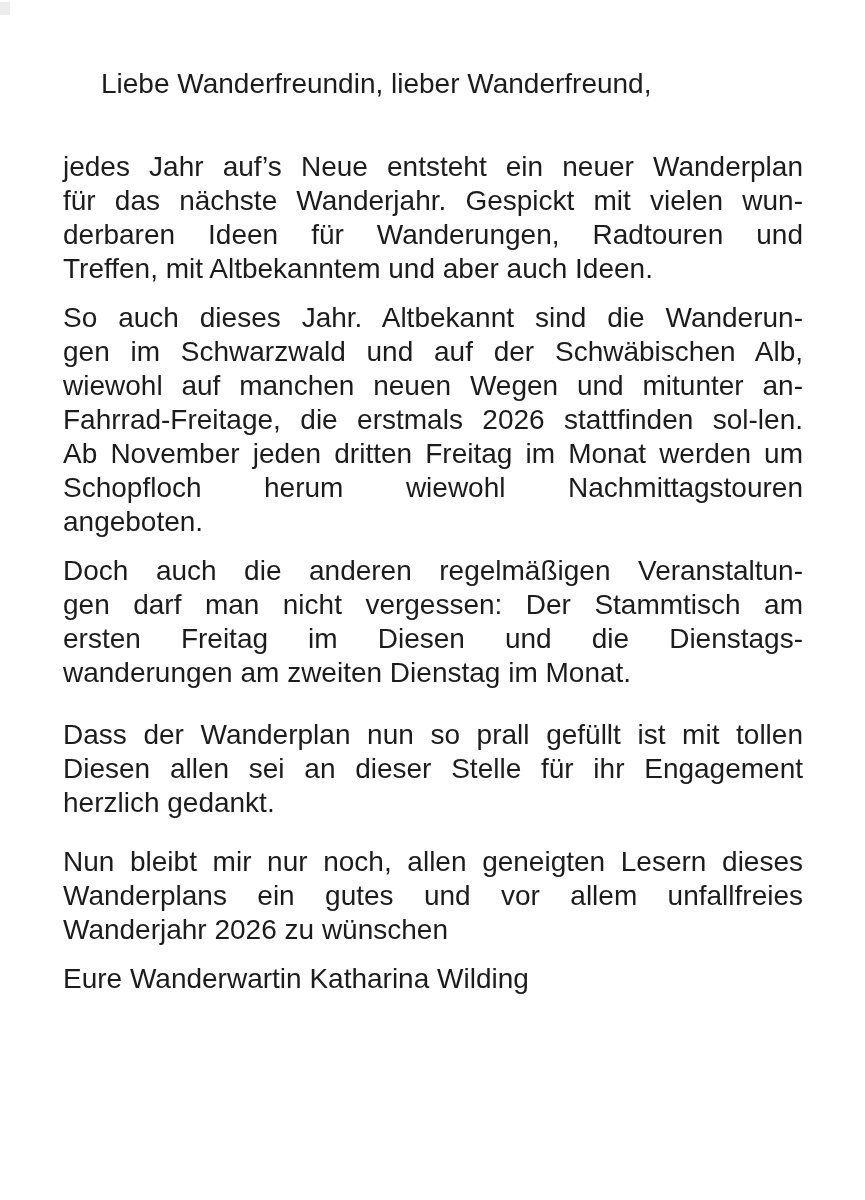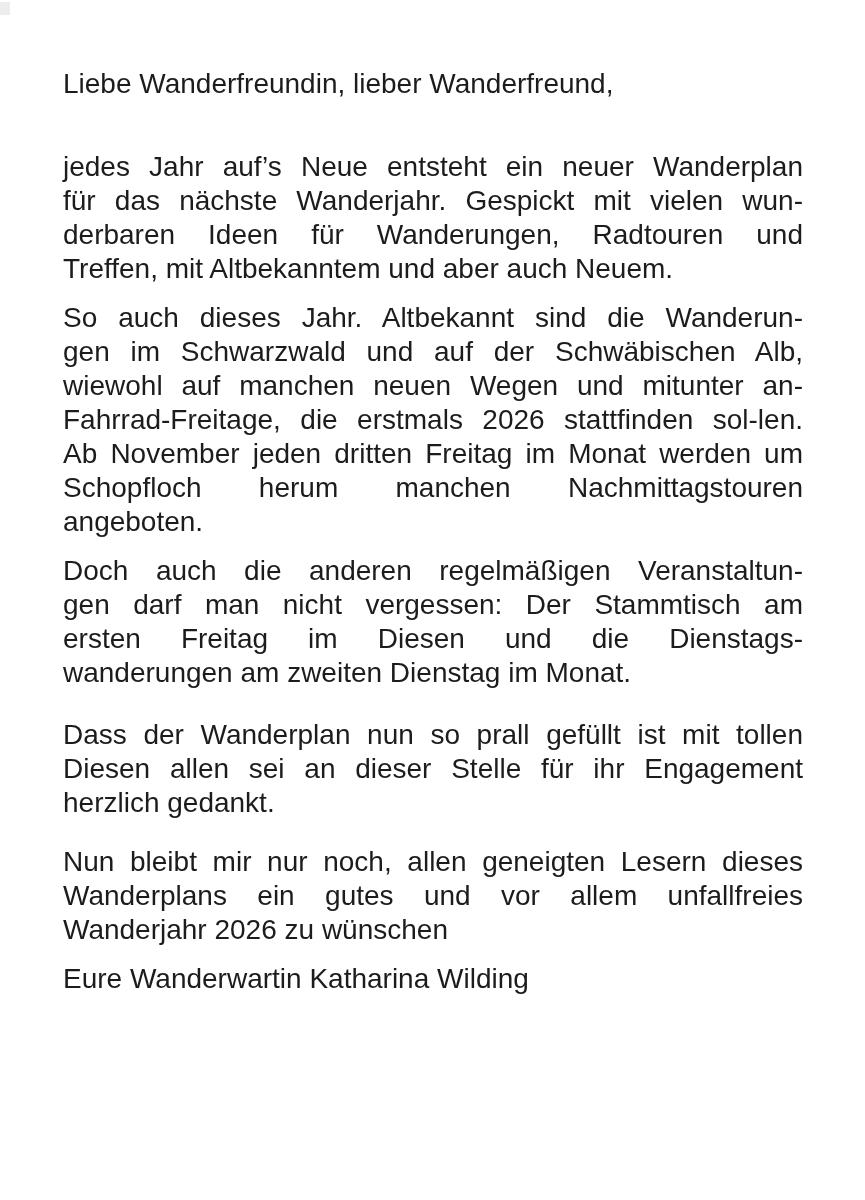--- a/index.html
+++ b/index.html
@@ -22,21 +22,21 @@
     padding: 67px 62px 0 63px;
   }
   .scan-artifact {
     position: absolute;
     left: 0;
     top: 2px;
     width: 10px;
     height: 13px;
     background: #ededed;
   }
-  .greeting { white-space: pre; }
+  .greeting { white-space: pre; margin-left: 38px; }
   .line { min-height: 34px; }
   
   .just {
     text-align: justify;
     text-align-last: justify;
   }
   .para { margin-top: 15px; }
   .para:nth-child(1) { margin-top: 49px; }
   .para:nth-child(4) { margin-top: 28px; }
   .para:nth-child(5) { margin-top: 25px; }
@@ -46,29 +46,29 @@
 <body>
 
 <div class="page">
   <div class="scan-artifact"></div>
   <div class="greeting line">Liebe Wanderfreundin, lieber Wanderfreund,</div>
   <div>
       <div class="para">
         <div class="line just">jedes Jahr auf’s Neue entsteht ein neuer Wanderplan</div>
         <div class="line just">für das nächste Wanderjahr. Gespickt mit vielen wun-</div>
         <div class="line just">derbaren Ideen für Wanderungen, Radtouren und</div>
-        <div class="line">Treffen, mit Altbekanntem und aber auch Neuem.</div>
+        <div class="line">Treffen, mit Altbekanntem und aber auch Ideen.</div>
       </div>
       <div class="para">
         <div class="line just">So auch dieses Jahr. Altbekannt sind die Wanderun-</div>
         <div class="line just">gen im Schwarzwald und auf der Schwäbischen Alb,</div>
         <div class="line just">wiewohl auf manchen neuen Wegen und mitunter an-</div>
         <div class="line just">Fahrrad-Freitage, die erstmals 2026 stattfinden sol-len.</div>
         <div class="line just">Ab November jeden dritten Freitag im Monat werden um</div>
-        <div class="line just">Schopfloch herum manchen Nachmittagstouren</div>
+        <div class="line just">Schopfloch herum wiewohl Nachmittagstouren</div>
         <div class="line">angeboten.</div>
       </div>
       <div class="para">
         <div class="line just">Doch auch die anderen regelmäßigen Veranstaltun-</div>
         <div class="line just">gen darf man nicht vergessen: Der Stammtisch am</div>
         <div class="line just">ersten Freitag im Diesen und die Dienstags-</div>
         <div class="line">wanderungen am zweiten Dienstag im Monat.</div>
       </div>
       <div class="para">
         <div class="line just">Dass der Wanderplan nun so prall gefüllt ist mit tollen</div>

